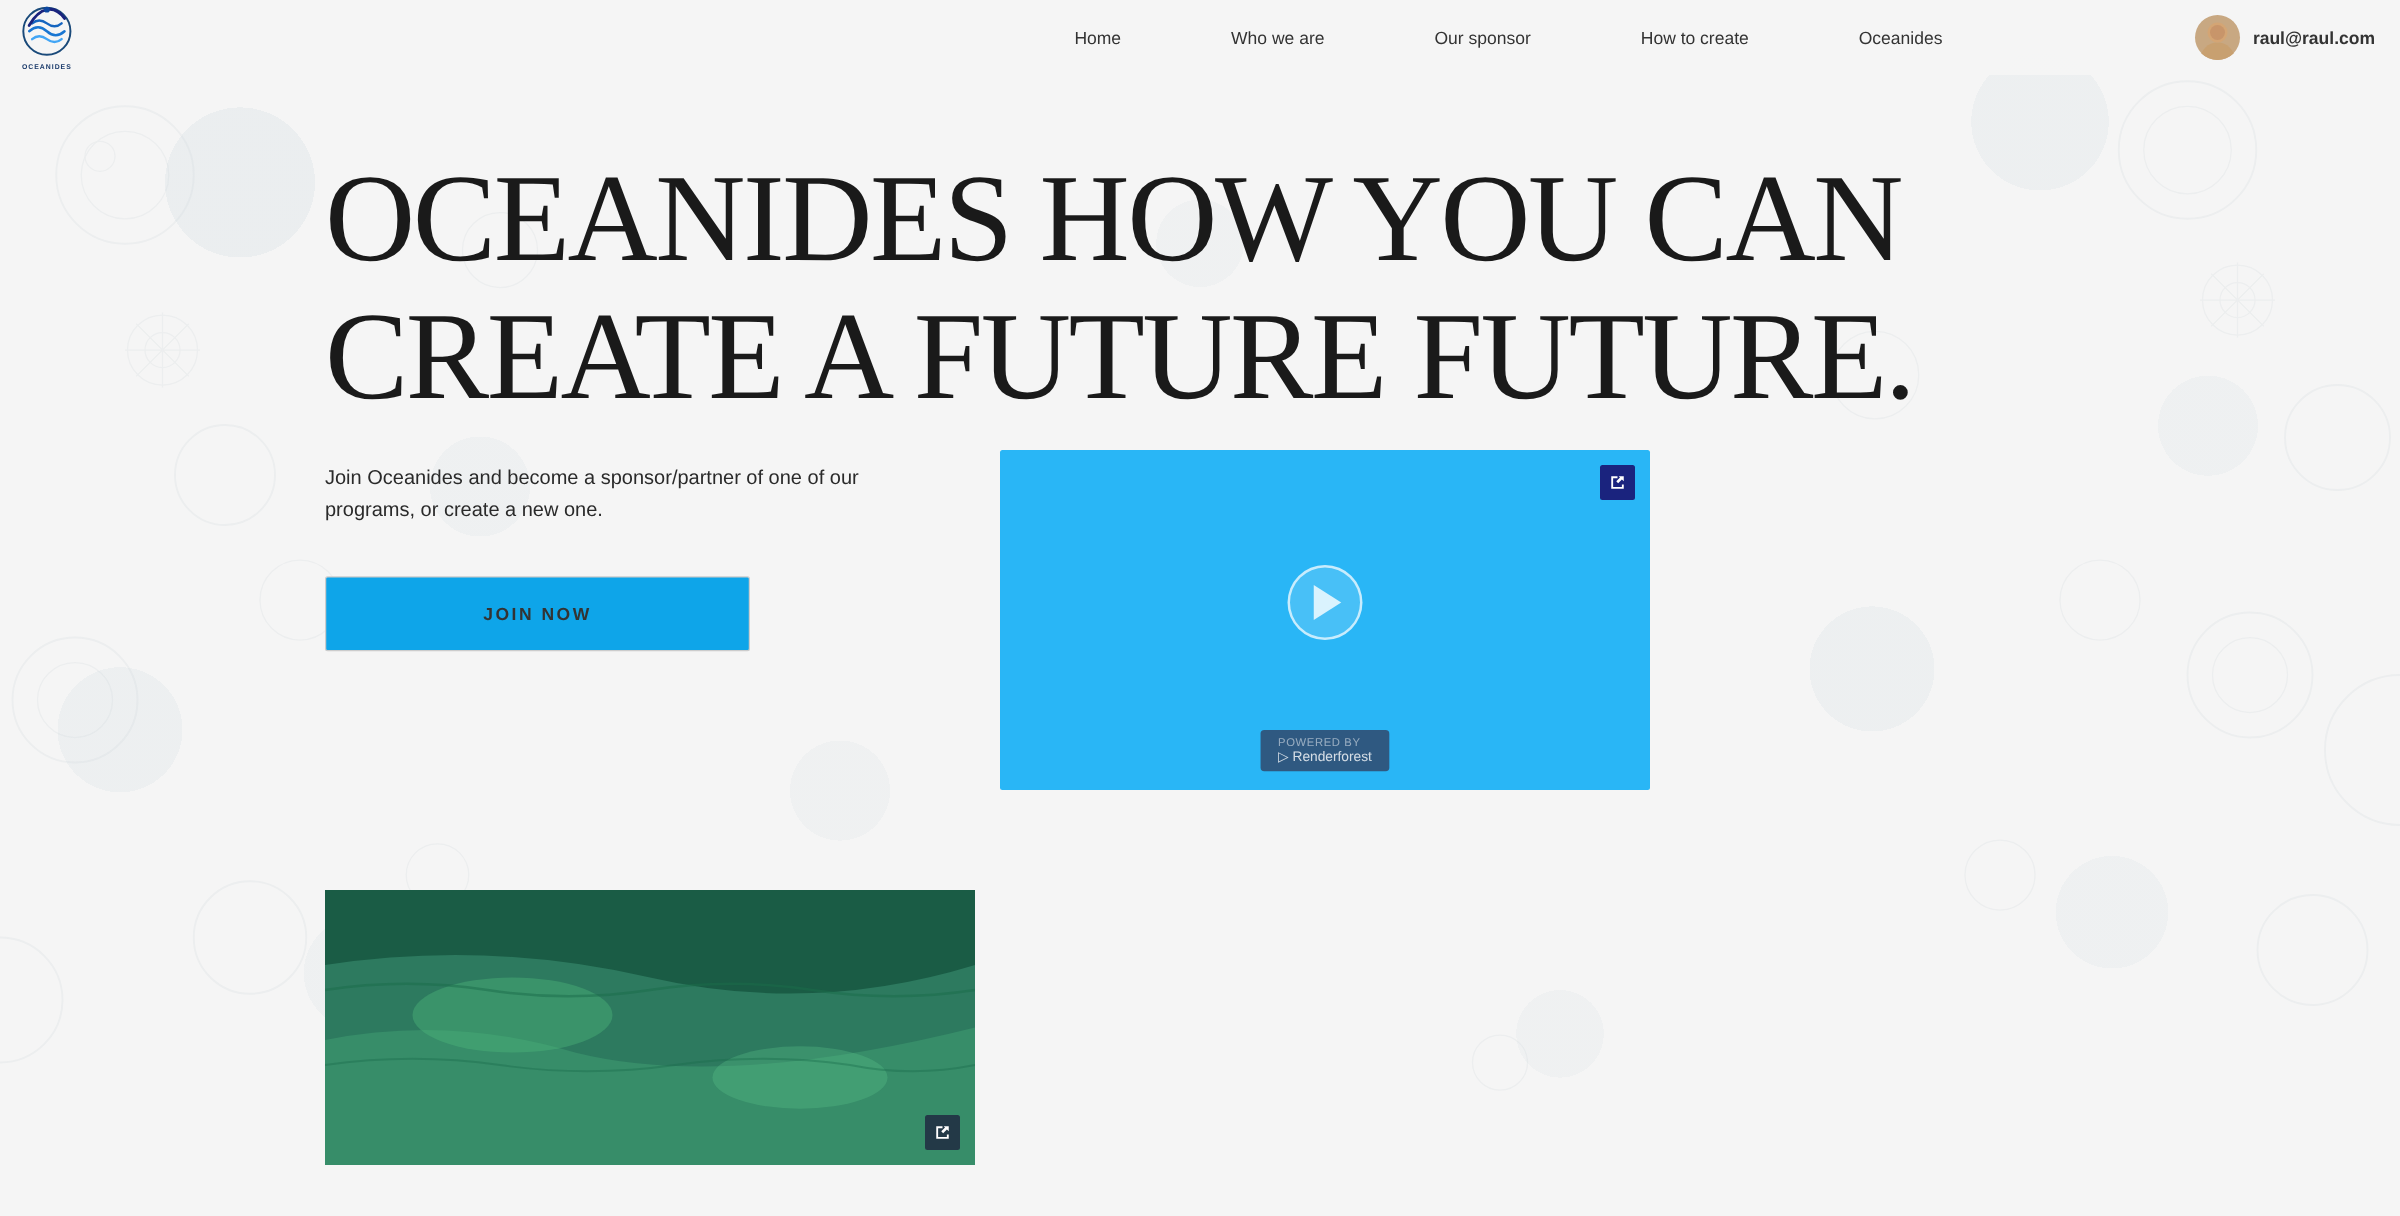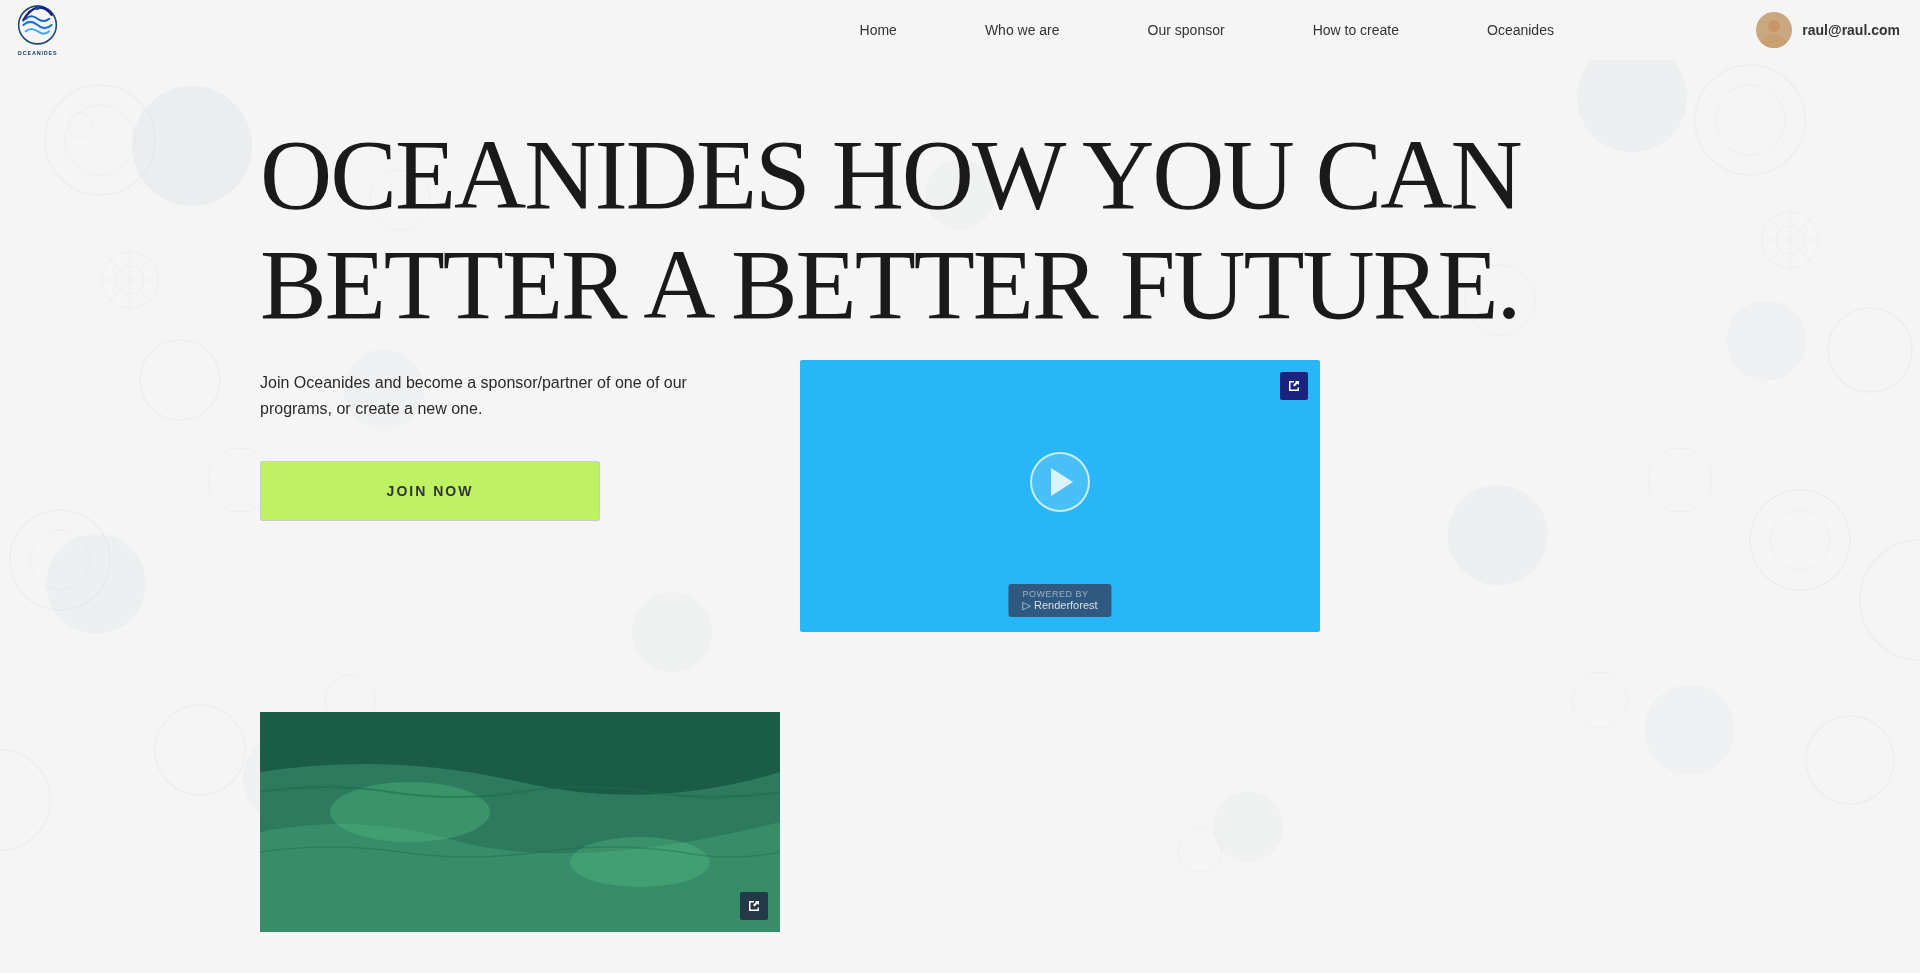--- a/index.html
+++ b/index.html
@@ -161,21 +161,21 @@
       margin-bottom: 40px;
     }
 
     .join-button {
       display: flex;
       align-items: center;
       justify-content: center;
       width: 340px;
       height: 60px;
       border: 1.5px solid #ccc;
-      background: #bef264;
+      background: #0ea5e9;
       cursor: pointer;
       font-size: 14px;
       font-weight: 600;
       letter-spacing: 2px;
       color: #333;
       border-radius: 2px;
       margin-top: 40px;
     }
 
     
@@ -389,21 +389,21 @@
     <span class="user-email">raul@raul.com</span>
   </div>
 </nav>
 
 <div class="main-content">
 
   <section class="hero-section">
 
     <h1 class="hero-title">
       <span>OCEANIDES HOW YOU CAN</span><br>
-      <span>BETTER A BETTER FUTURE.</span>
+      <span>CREATE A FUTURE FUTURE.</span>
     </h1>
 
     <div class="hero-body">
 
       <div class="hero-left">
         <p class="hero-description">Join Oceanides and become a sponsor/partner of one of our programs, or create a new one.</p>
         <button class="join-button">JOIN NOW</button>
       </div>
 
       <div class="video-container">

